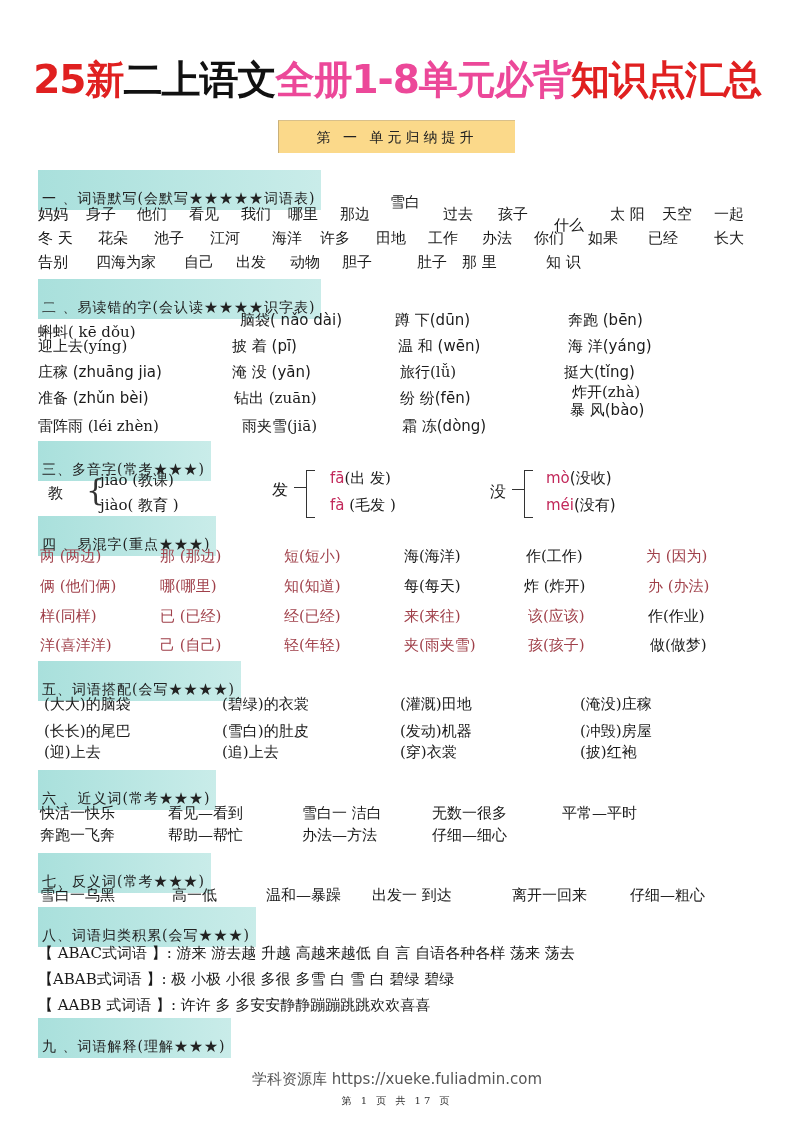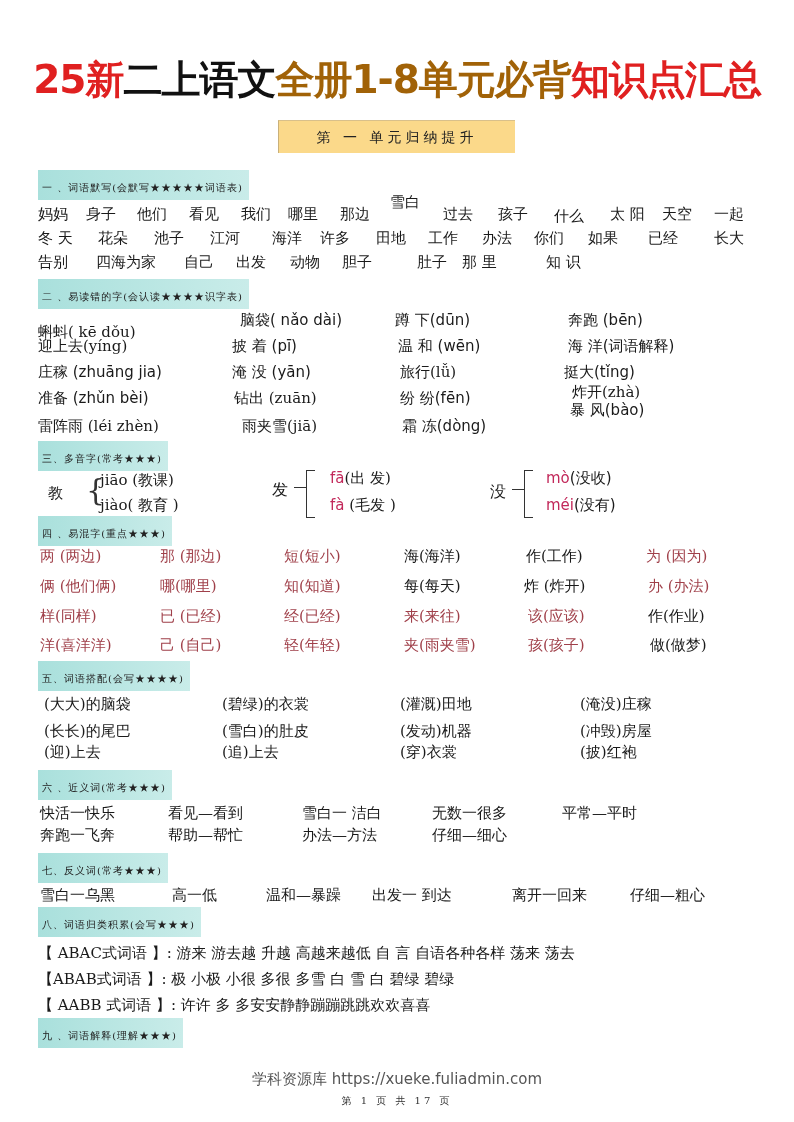--- a/index.html
+++ b/index.html
@@ -9,30 +9,30 @@
     color: #1a1a1a;
   }
   .abs { position: absolute; white-space: nowrap; }
   .title {
     position: absolute; left: 0; top: 52px; width: 794px; text-align: center;
     font-family: "DejaVu Sans", "Liberation Sans", sans-serif;
     font-weight: bold; font-size: 39px; letter-spacing: -1px; line-height: 56px;
   }
   .title .red { color: #e02020; }
   .title .black { color: #111111; }
-  .title .blue { color: #a16207; }
+  .title .blue { color: #ec4899; }
   .banner {
     position: absolute; left: 278px; top: 120px; width: 236px; height: 32px;
     background: #fbd98a; border-top: 1px solid #d9c08a; border-left: 1px solid #c9b07a;
     text-align: center; line-height: 32px; font-size: 14px; letter-spacing: 4px; color: #222;
   }
   .sec {
     position: absolute; left: 38px; height: 24px; line-height: 24px;
     background: linear-gradient(to right, #a9e0dc, #c9ece9);
-    font-size: 10px; color: #222; padding: 6px 6px 0 4px; letter-spacing: 1px;
+    font-size: 14px; color: #222; padding: 16px 6px 0 4px; letter-spacing: 1px;
   }
   .cell { position: absolute; white-space: nowrap; font-size: 15px; line-height: 24px; }
   .sans { font-family: "DejaVu Sans", "Liberation Sans", sans-serif; }
   .rose { color: #a0404a; }
   .pinkpy { color: #c2285a; font-family: "DejaVu Sans", "Liberation Sans", sans-serif; }
   .brace-line { position: absolute; border: 1.5px solid #333; border-right: none; }
   .footer-url {
     position: absolute; left: 0; width: 794px; top: 1070px; text-align: center;
     font-family: "DejaVu Sans", "Liberation Sans", sans-serif; font-size: 15px; color: #555;
   }
@@ -55,21 +55,21 @@
   <div class="cell" style="left:38px;top:202px;">妈妈</div>
   <div class="cell" style="left:86px;top:202px;">身子</div>
   <div class="cell" style="left:137px;top:202px;">他们</div>
   <div class="cell" style="left:189px;top:202px;">看见</div>
   <div class="cell" style="left:241px;top:202px;">我们</div>
   <div class="cell" style="left:288px;top:202px;">哪里</div>
   <div class="cell" style="left:340px;top:202px;">那边</div>
   <div class="cell" style="left:390px;top:192px;font-family:Liberation Mono, monospace;">雪白</div>
   <div class="cell" style="left:443px;top:202px;">过去</div>
   <div class="cell" style="left:498px;top:202px;">孩子</div>
-  <div class="cell" style="left:554px;top:204px;">什么</div>
+  <div class="cell" style="left:554px;top:213px;">什么</div>
   <div class="cell" style="left:600px;top:202px;margin-left:10px;">太 阳</div>
   <div class="cell" style="left:662px;top:202px;">天空</div>
   <div class="cell" style="left:714px;top:202px;">一起</div>
 
   <div class="cell" style="left:38px;top:226px;">冬 天</div>
   <div class="cell" style="left:98px;top:226px;">花朵</div>
   <div class="cell" style="left:154px;top:226px;">池子</div>
   <div class="cell" style="left:210px;top:226px;">江河</div>
   <div class="cell" style="left:272px;top:226px;">海洋</div>
   <div class="cell" style="left:320px;top:226px;">许多</div>
@@ -95,21 +95,21 @@
 <div class="sec" style="top:279px;">二 、易读错的字(会认读★★★★识字表)</div>
 <div>
   <div class="cell" style="left:38px;top:320px;">蝌蚪( kē dǒu)</div>
   <div class="cell sans" style="left:240px;top:308px;">脑袋( nǎo dài)</div>
   <div class="cell sans" style="left:395px;top:308px;">蹲 下(dūn)</div>
   <div class="cell sans" style="left:568px;top:308px;">奔跑 (bēn)</div>
 
   <div class="cell" style="left:38px;top:334px;">迎上去(yíng)</div>
   <div class="cell sans" style="left:232px;top:334px;">披 着 (pī)</div>
   <div class="cell sans" style="left:398px;top:334px;">温 和 (wēn)</div>
-  <div class="cell sans" style="left:568px;top:334px;">海 洋(词语解释)</div>
+  <div class="cell sans" style="left:568px;top:334px;">海 洋(yáng)</div>
 
   <div class="cell sans" style="left:38px;top:360px;">庄稼 (zhuāng jia)</div>
   <div class="cell sans" style="left:232px;top:360px;">淹 没 (yān)</div>
   <div class="cell" style="left:400px;top:360px;">旅行(lǚ)</div>
   <div class="cell sans" style="left:564px;top:360px;">挺大(tǐng)</div>
 
   <div class="cell sans" style="left:38px;top:386px;">准备 (zhǔn bèi)</div>
   <div class="cell" style="left:234px;top:386px;">钻出 (zuān)</div>
   <div class="cell sans" style="left:400px;top:386px;">纷 纷(fēn)</div>
   <div class="cell" style="left:572px;top:380px;">炸开(zhà)</div>

